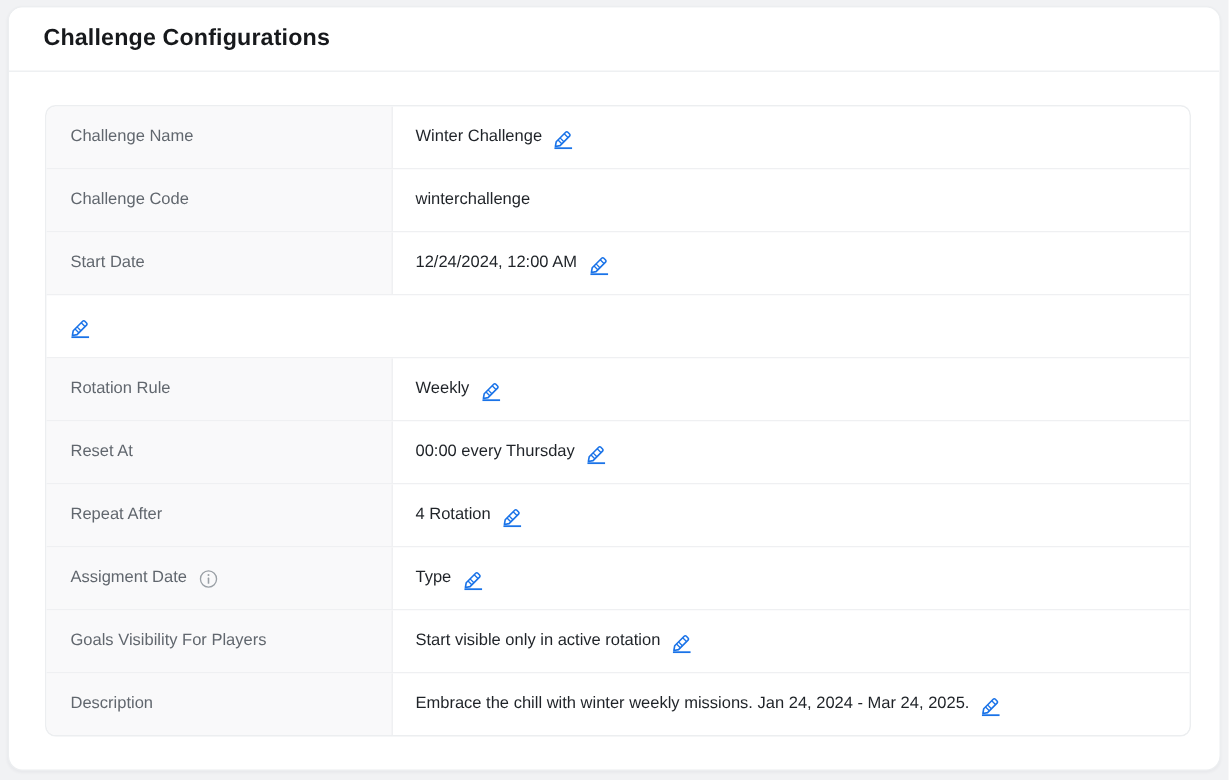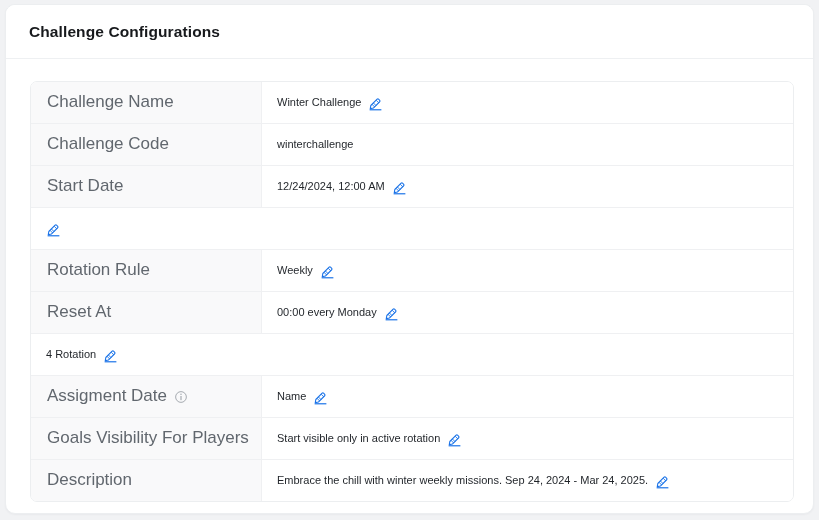--- a/index.html
+++ b/index.html
@@ -30,21 +30,21 @@
     height: 510px;
     box-sizing: border-box;
     background: #ffffff;
     border: 1px solid #eceef0;
     border-radius: 10px;
     box-shadow: 0 1px 2px rgba(16,24,40,0.04);
     overflow: hidden;
   }
 
   .card-header {
-    height: 54px;
+    height: 43px;
     box-sizing: border-box;
     display: flex;
     align-items: center;
     padding: 0 23px;
     border-bottom: 1px solid #eef0f2;
     background: #ffffff;
   }
 
   .card-title {
     font-size: 15.5px;
@@ -81,21 +81,21 @@
   .cell-label {
     width: 231px;
     min-width: 231px;
     box-sizing: border-box;
     background: #f9f9fa;
     border-right: 1px solid #eff0f2;
     display: flex;
     align-items: center;
     gap: 7px;
     padding: 0 0 0 16px;
-    font-size: 17px;
+    font-size: 11px;
     color: #61676e;
     line-height: 1.2;
   }
 
   .cell-value {
     flex: 1;
     box-sizing: border-box;
     background: #ffffff;
     display: flex;
     align-items: center;
@@ -223,33 +223,36 @@
                   <rect x="2.6" y="21.1" width="18.8" height="1.9" fill="#1a73e8"></rect>
                 </svg>
               </span>
             </div>
           </div>
           <div class="config-row">
             <div class="cell-label">
               <span>Reset At</span>
             </div>
             <div class="cell-value">
-              <span class="value-text">00:00 every Monday</span>
-              <span class="edit-icon">
-                <svg width="15" height="15" viewBox="0 0 24 24" aria-hidden="true">
-                  <path d="M4.5 15.2 L14.6 5.1 a1.6 1.6 0 0 1 2.3 0 l1.8 1.8 a1.6 1.6 0 0 1 0 2.3 L8.6 19.3 L3.6 20.2 Z" fill="none" stroke="#1a73e8" stroke-width="1.7" stroke-linejoin="round"></path>
-                  <path d="M13.0 6.7 L17.3 11.0" fill="none" stroke="#1a73e8" stroke-width="1.4"></path>
-                  <path d="M6.4 13.3 L10.7 17.6" fill="none" stroke="#1a73e8" stroke-width="1.4"></path>
-                  <path d="M8.6 11.1 L12.9 15.4" fill="none" stroke="#1a73e8" stroke-width="1.4"></path>
-                  <rect x="2.6" y="21.1" width="18.8" height="1.9" fill="#1a73e8"></rect>
-                </svg>
-              </span>
-            </div>
-          </div>
-          <div class="config-row">
+              <span class="value-text">00:00 every Thursday</span>
+              <span class="edit-icon">
+                <svg width="15" height="15" viewBox="0 0 24 24" aria-hidden="true">
+                  <path d="M4.5 15.2 L14.6 5.1 a1.6 1.6 0 0 1 2.3 0 l1.8 1.8 a1.6 1.6 0 0 1 0 2.3 L8.6 19.3 L3.6 20.2 Z" fill="none" stroke="#1a73e8" stroke-width="1.7" stroke-linejoin="round"></path>
+                  <path d="M13.0 6.7 L17.3 11.0" fill="none" stroke="#1a73e8" stroke-width="1.4"></path>
+                  <path d="M6.4 13.3 L10.7 17.6" fill="none" stroke="#1a73e8" stroke-width="1.4"></path>
+                  <path d="M8.6 11.1 L12.9 15.4" fill="none" stroke="#1a73e8" stroke-width="1.4"></path>
+                  <rect x="2.6" y="21.1" width="18.8" height="1.9" fill="#1a73e8"></rect>
+                </svg>
+              </span>
+            </div>
+          </div>
+          <div class="config-row">
+            <div class="cell-label">
+              <span>Repeat After</span>
+            </div>
             <div class="cell-value">
               <span class="value-text">4 Rotation</span>
               <span class="edit-icon">
                 <svg width="15" height="15" viewBox="0 0 24 24" aria-hidden="true">
                   <path d="M4.5 15.2 L14.6 5.1 a1.6 1.6 0 0 1 2.3 0 l1.8 1.8 a1.6 1.6 0 0 1 0 2.3 L8.6 19.3 L3.6 20.2 Z" fill="none" stroke="#1a73e8" stroke-width="1.7" stroke-linejoin="round"></path>
                   <path d="M13.0 6.7 L17.3 11.0" fill="none" stroke="#1a73e8" stroke-width="1.4"></path>
                   <path d="M6.4 13.3 L10.7 17.6" fill="none" stroke="#1a73e8" stroke-width="1.4"></path>
                   <path d="M8.6 11.1 L12.9 15.4" fill="none" stroke="#1a73e8" stroke-width="1.4"></path>
                   <rect x="2.6" y="21.1" width="18.8" height="1.9" fill="#1a73e8"></rect>
                 </svg>
@@ -261,21 +264,21 @@
               <span>Assigment Date</span>
               <span class="info-icon">
                 <svg width="14" height="14" viewBox="0 0 24 24" aria-hidden="true">
                   <circle cx="12" cy="12" r="9.2" fill="none" stroke="#9aa0a6" stroke-width="1.5"></circle>
                   <rect x="11.1" y="10.4" width="1.8" height="7.0" rx="0.6" fill="#9aa0a6"></rect>
                   <circle cx="12" cy="7.3" r="1.15" fill="#9aa0a6"></circle>
                 </svg>
               </span>
             </div>
             <div class="cell-value">
-              <span class="value-text">Name</span>
+              <span class="value-text">Type</span>
               <span class="edit-icon">
                 <svg width="15" height="15" viewBox="0 0 24 24" aria-hidden="true">
                   <path d="M4.5 15.2 L14.6 5.1 a1.6 1.6 0 0 1 2.3 0 l1.8 1.8 a1.6 1.6 0 0 1 0 2.3 L8.6 19.3 L3.6 20.2 Z" fill="none" stroke="#1a73e8" stroke-width="1.7" stroke-linejoin="round"></path>
                   <path d="M13.0 6.7 L17.3 11.0" fill="none" stroke="#1a73e8" stroke-width="1.4"></path>
                   <path d="M6.4 13.3 L10.7 17.6" fill="none" stroke="#1a73e8" stroke-width="1.4"></path>
                   <path d="M8.6 11.1 L12.9 15.4" fill="none" stroke="#1a73e8" stroke-width="1.4"></path>
                   <rect x="2.6" y="21.1" width="18.8" height="1.9" fill="#1a73e8"></rect>
                 </svg>
               </span>
             </div>
@@ -295,21 +298,21 @@
                   <rect x="2.6" y="21.1" width="18.8" height="1.9" fill="#1a73e8"></rect>
                 </svg>
               </span>
             </div>
           </div>
           <div class="config-row">
             <div class="cell-label">
               <span>Description</span>
             </div>
             <div class="cell-value">
-              <span class="value-text">Embrace the chill with winter weekly missions. Sep 24, 2024 - Mar 24, 2025.</span>
+              <span class="value-text">Embrace the chill with winter weekly missions. Jan 24, 2024 - Mar 24, 2025.</span>
               <span class="edit-icon">
                 <svg width="15" height="15" viewBox="0 0 24 24" aria-hidden="true">
                   <path d="M4.5 15.2 L14.6 5.1 a1.6 1.6 0 0 1 2.3 0 l1.8 1.8 a1.6 1.6 0 0 1 0 2.3 L8.6 19.3 L3.6 20.2 Z" fill="none" stroke="#1a73e8" stroke-width="1.7" stroke-linejoin="round"></path>
                   <path d="M13.0 6.7 L17.3 11.0" fill="none" stroke="#1a73e8" stroke-width="1.4"></path>
                   <path d="M6.4 13.3 L10.7 17.6" fill="none" stroke="#1a73e8" stroke-width="1.4"></path>
                   <path d="M8.6 11.1 L12.9 15.4" fill="none" stroke="#1a73e8" stroke-width="1.4"></path>
                   <rect x="2.6" y="21.1" width="18.8" height="1.9" fill="#1a73e8"></rect>
                 </svg>
               </span>
             </div>

